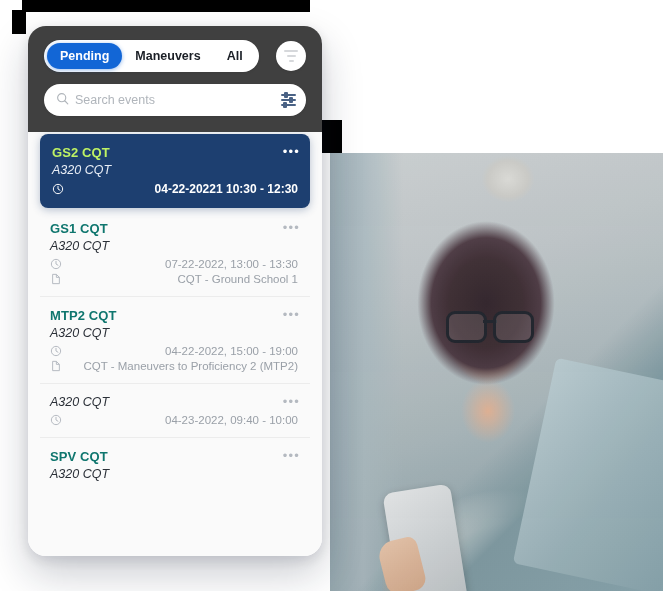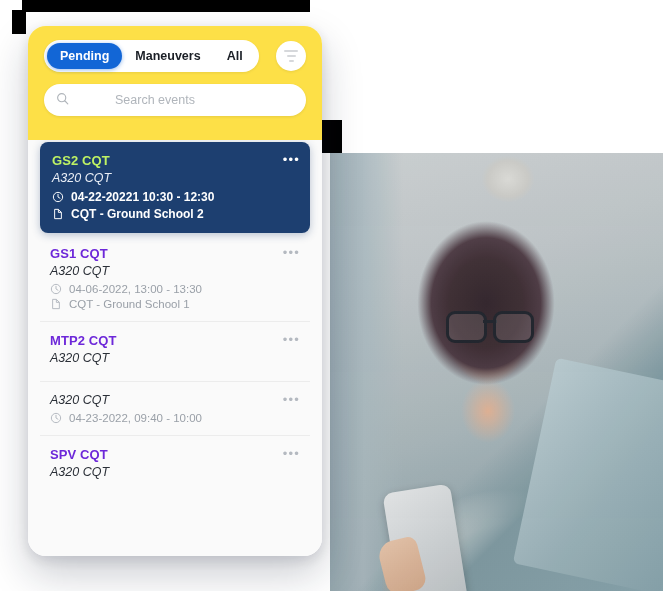--- a/index.html
+++ b/index.html
@@ -135,22 +135,22 @@
     width: 294px;
     height: 530px;
     background: #ffffff;
     border-radius: 18px;
     box-shadow: 0 18px 40px rgba(18,26,48,.22), 0 4px 14px rgba(18,26,48,.12);
     overflow: hidden;
     z-index: 5;
   }
 
   .panel-header {
-    padding: 14px 16px 24px 16px;
-    background: #fde047;
+    padding: 14px 16px 16px 16px;
+    background: #404040;
   }
 
   .tabs-row {
     display: flex;
     align-items: center;
     justify-content: space-between;
     gap: 10px;
   }
   .tabs {
     display: flex;
@@ -196,21 +196,20 @@
 
   .search-row {
     margin-top: 12px;
     height: 32px;
     background: #ffffff;
     border-radius: 999px;
     box-shadow: 0 1px 3px rgba(0,0,0,.09);
     display: flex;
     align-items: center;
     padding: 0 10px 0 12px;
-    gap: 40px;
   }
   .search-input {
     flex: 1;
     border: none;
     outline: none;
     background: transparent;
     font-family: "Liberation Sans", sans-serif;
     font-size: 12.5px;
     color: #9aa0a8;
     padding: 0 6px;
@@ -246,41 +245,42 @@
     border-radius: 8px;
     border-bottom: none;
     margin: 2px 0 2px 0;
     padding: 11px 12px 12px 12px;
     box-shadow: 0 2px 8px rgba(29,63,112,.3);
   }
 
   .card-title {
     font-size: 13px;
     font-weight: bold;
-    color: #6d28d9;
+    color: #0f766e;
     letter-spacing: .1px;
     margin-bottom: 3px;
   }
   .card.selected .card-title { color: #bef264; }
 
   .card-sub {
     font-size: 12.5px;
     color: #2b3038;
     margin-bottom: 5px;
     font-style: italic;
   }
   .card.selected .card-sub { color: #e9eef6; }
 
   .meta {
     display: flex;
     align-items: center;
     gap: 7px;
     font-size: 11.5px;
     color: #9aa0a8;
     margin-top: 3px;
+    justify-content: space-between;
   }
   .card.selected .meta { color: #ffffff; font-weight: bold; font-size: 12px; }
 
   .meta svg { flex: 0 0 auto; display:block; }
   .meta .ic { stroke: #b4b9c0; }
   .card.selected .meta .ic { stroke: #ffffff; }
 
   .dots {
     position: absolute;
     right: 10px;
@@ -381,53 +381,60 @@
         <div class="dots">•••</div>
         <div class="card-title">GS2 CQT</div>
         <div class="card-sub">A320 CQT</div>
         <div class="meta">
           <svg class="ic" width="12" height="12" viewBox="0 0 16 16" fill="none">
             <circle cx="8" cy="8" r="6.2" stroke-width="1.3"></circle>
             <path d="M8 4.4V8l2.6 1.6" stroke-width="1.3" stroke-linecap="round"></path>
           </svg>
           <span>04-22-20221 10:30 - 12:30</span>
         </div>
-        <div class="meta">
-          <svg class="ic" width="12" height="12" viewBox="0 0 16 16" fill="none">
-            <path d="M3.5 1.8h5L12.5 5.8v8.4h-9z" stroke-width="1.3" stroke-linejoin="round"></path>
-            <path d="M8.5 1.8v4h4" stroke-width="1.3" stroke-linejoin="round"></path>
-          </svg>
-          <span>CQT - Ground School 2</span>
-        </div>
       </div>
 
       <div class="card">
         <div class="dots">•••</div>
         <div class="card-title">GS1 CQT</div>
         <div class="card-sub">A320 CQT</div>
         <div class="meta">
           <svg class="ic" width="12" height="12" viewBox="0 0 16 16" fill="none">
             <circle cx="8" cy="8" r="6.2" stroke-width="1.3"></circle>
             <path d="M8 4.4V8l2.6 1.6" stroke-width="1.3" stroke-linecap="round"></path>
           </svg>
-          <span>04-06-2022, 13:00 - 13:30</span>
+          <span>07-22-2022, 13:00 - 13:30</span>
         </div>
         <div class="meta">
           <svg class="ic" width="12" height="12" viewBox="0 0 16 16" fill="none">
             <path d="M3.5 1.8h5L12.5 5.8v8.4h-9z" stroke-width="1.3" stroke-linejoin="round"></path>
             <path d="M8.5 1.8v4h4" stroke-width="1.3" stroke-linejoin="round"></path>
           </svg>
           <span>CQT - Ground School 1</span>
         </div>
       </div>
 
       <div class="card">
         <div class="dots">•••</div>
         <div class="card-title">MTP2 CQT</div>
         <div class="card-sub">A320 CQT</div>
+        <div class="meta">
+          <svg class="ic" width="12" height="12" viewBox="0 0 16 16" fill="none">
+            <circle cx="8" cy="8" r="6.2" stroke-width="1.3"></circle>
+            <path d="M8 4.4V8l2.6 1.6" stroke-width="1.3" stroke-linecap="round"></path>
+          </svg>
+          <span>04-22-2022, 15:00 - 19:00</span>
+        </div>
+        <div class="meta">
+          <svg class="ic" width="12" height="12" viewBox="0 0 16 16" fill="none">
+            <path d="M3.5 1.8h5L12.5 5.8v8.4h-9z" stroke-width="1.3" stroke-linejoin="round"></path>
+            <path d="M8.5 1.8v4h4" stroke-width="1.3" stroke-linejoin="round"></path>
+          </svg>
+          <span>CQT - Maneuvers to Proficiency 2 (MTP2)</span>
+        </div>
       </div>
 
       <div class="card">
         <div class="dots">•••</div>
         <div class="card-sub">A320 CQT</div>
         <div class="meta">
           <svg class="ic" width="12" height="12" viewBox="0 0 16 16" fill="none">
             <circle cx="8" cy="8" r="6.2" stroke-width="1.3"></circle>
             <path d="M8 4.4V8l2.6 1.6" stroke-width="1.3" stroke-linecap="round"></path>
           </svg>

